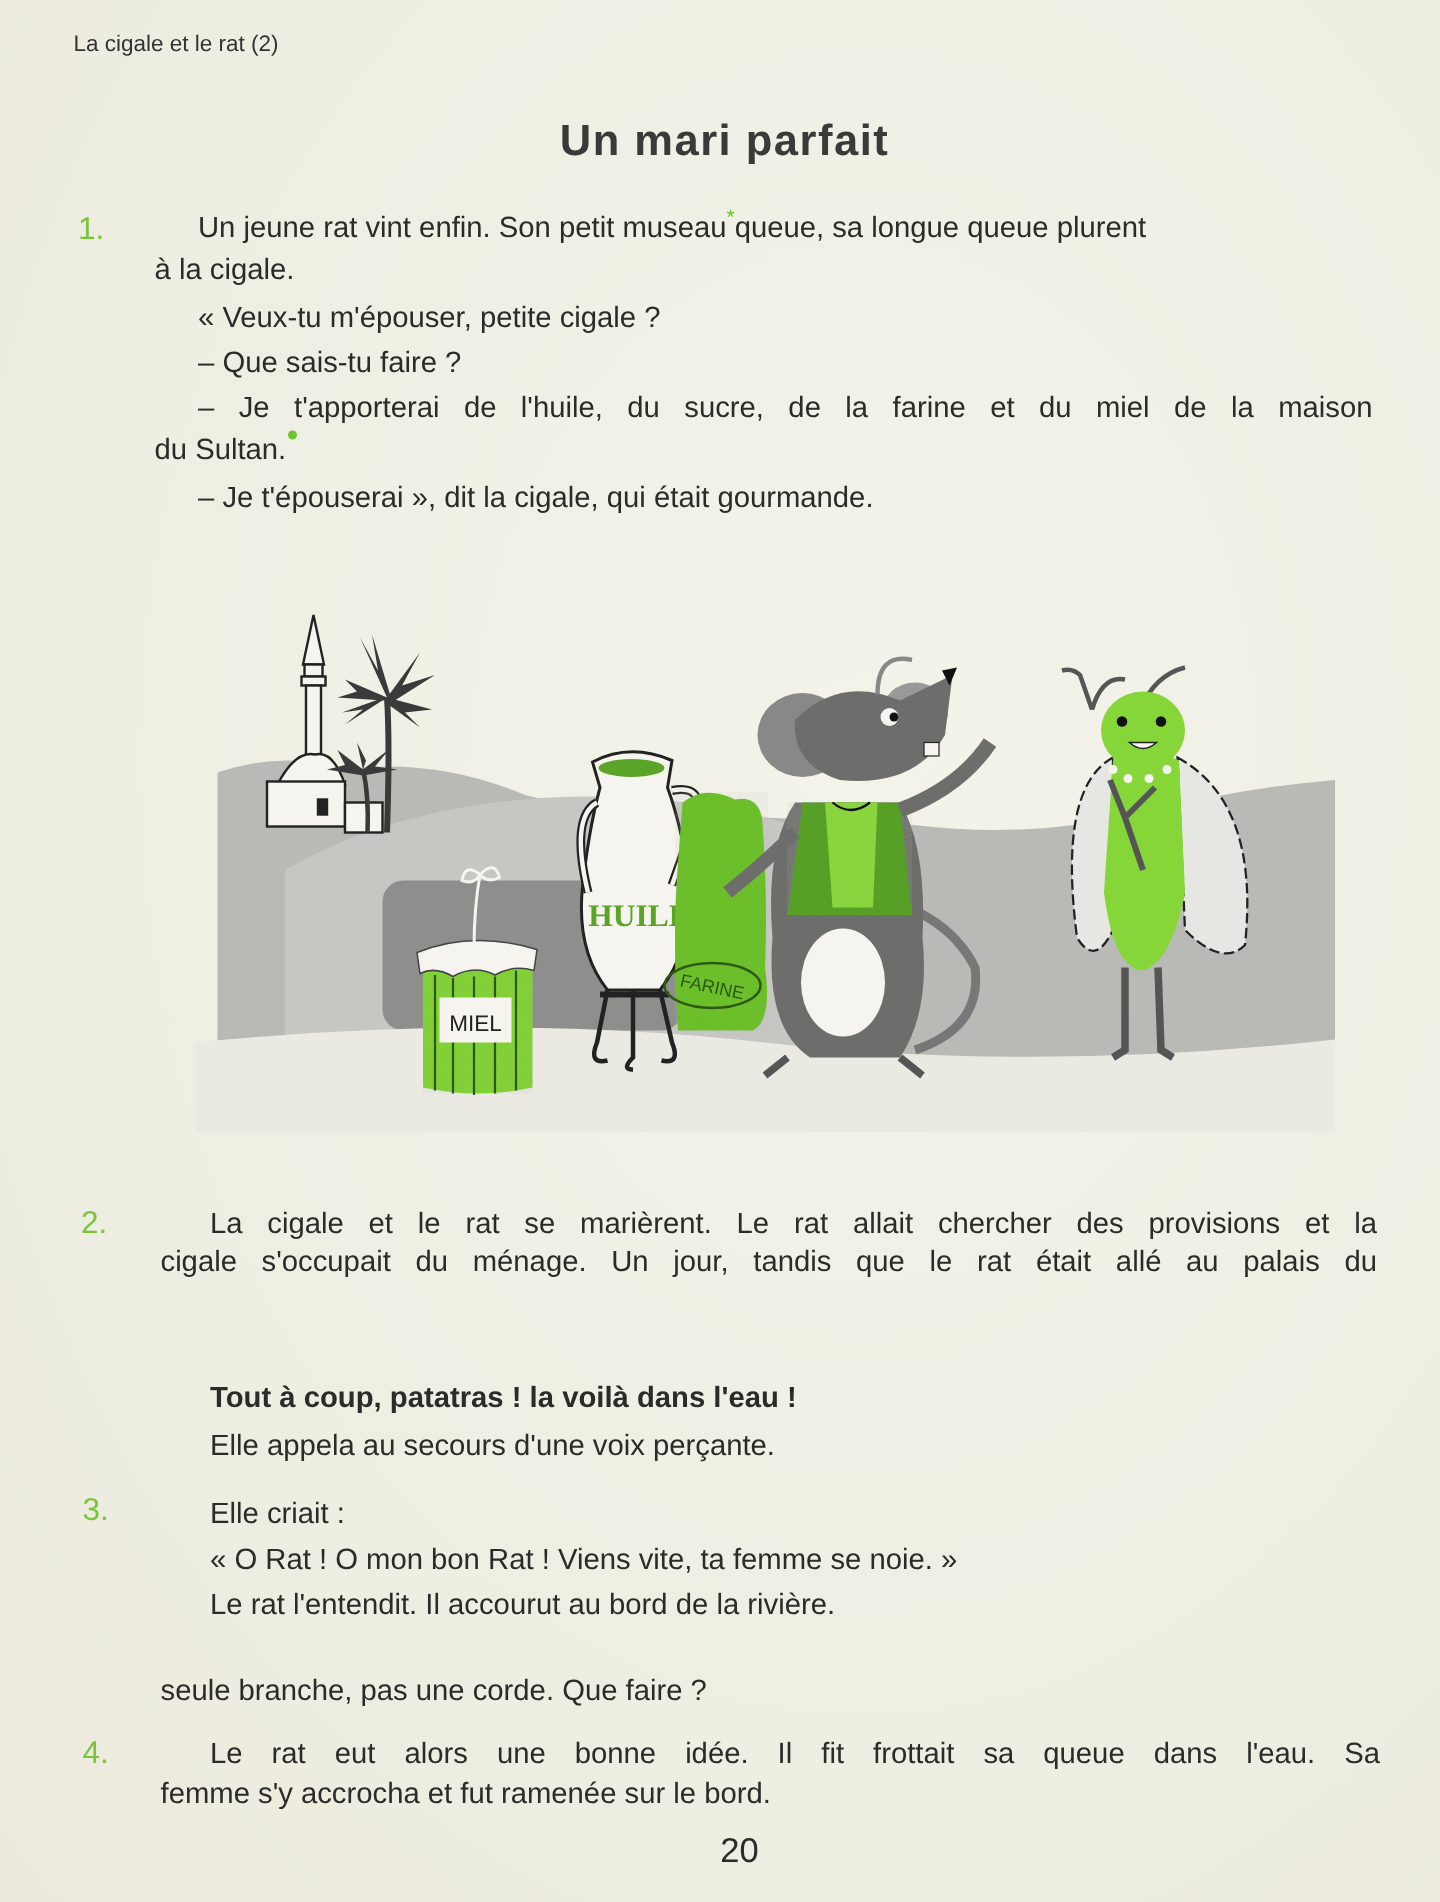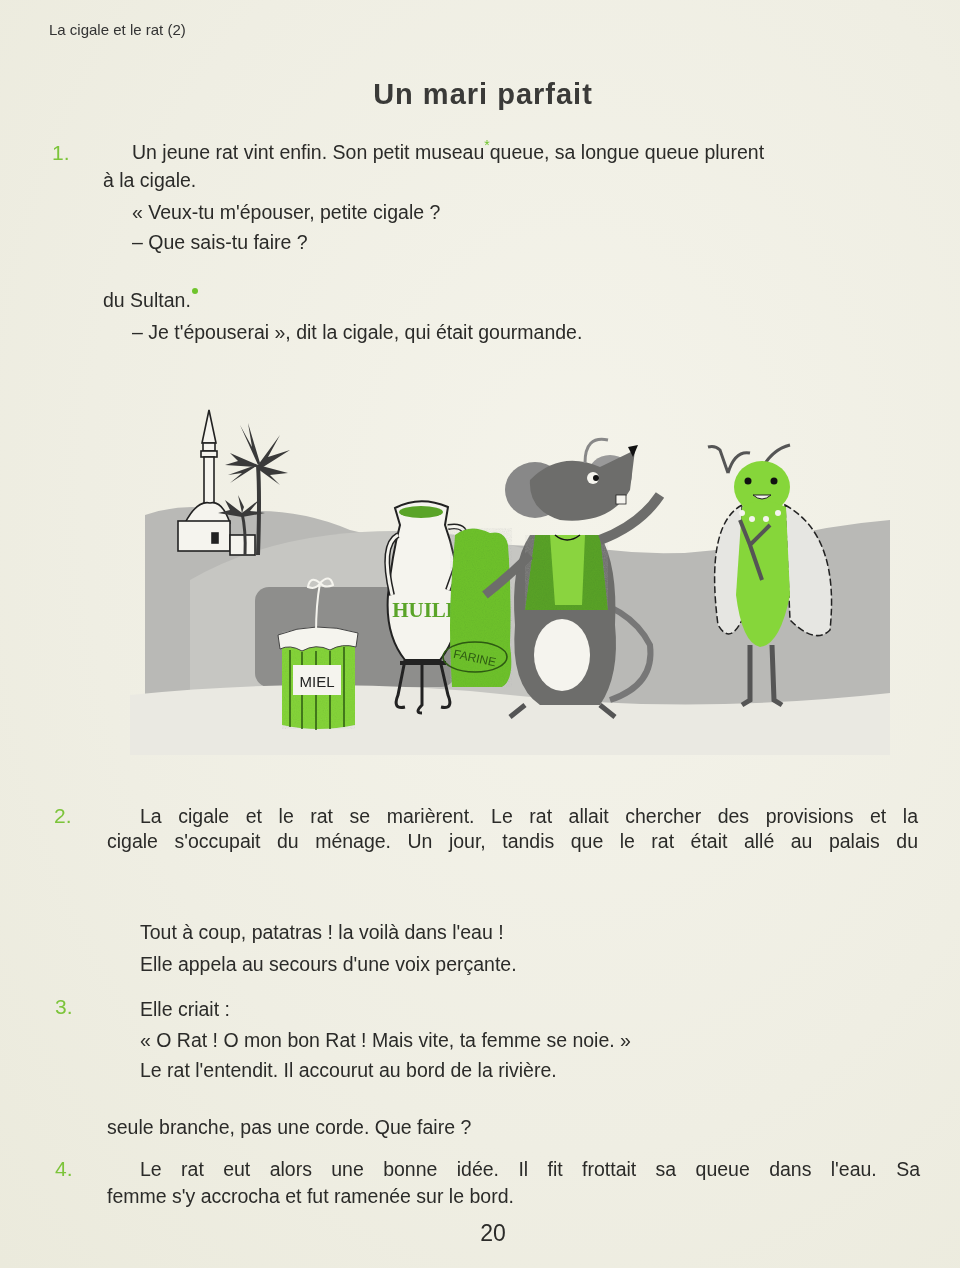--- a/index.html
+++ b/index.html
@@ -54,20 +54,21 @@
   <div class="running-head">La cigale et le rat (2)</div>
   <h1 class="title">Un mari parfait</h1>
 
   <div class="sec-num" style="left: 52px; top: 141px; color: rgb(124, 196, 58);">1.</div>
   <div class="line" style="left:132px; top:139px; width:783px;">
     <span>Un jeune rat vint enfin. Son petit museau</span><span class="mark">*</span><span>queue, sa longue queue plurent</span>
   </div>
   <div class="line" style="left:103px; top:167px;">à la cigale.</div>
   <div class="line" style="left:132px; top:199px;">« Veux-tu m'épouser, petite cigale ?</div>
   <div class="line" style="left:132px; top:229px;">– Que sais-tu faire ?</div>
+  <div class="line just" style="left:132px; top:259px; width:783px;">– Je t'apporterai de l'huile, du sucre, de la farine et du miel de la maison</div>
   <div class="line" style="left:103px; top:287px;">
     <span>du Sultan.</span><span class="dot"></span>
   </div>
   <div class="line" style="left:132px; top:319px;">– Je t'épouserai », dit la cigale, qui était gourmande.</div>
 
   <div class="illustration">
     <svg width="760" height="360" viewBox="0 0 760 360" xmlns="http://www.w3.org/2000/svg">
       <defs>
         <filter id="grain" x="0" y="0" width="100%" height="100%">
           <feTurbulence type="fractalNoise" baseFrequency="0.9" numOctaves="2" result="n"></feTurbulence>
@@ -181,26 +182,26 @@
           </g>
         <path d="M610 125 L 620 150 L 640 130 M620 150 L 632 185" stroke="#555" stroke-width="4" fill="none"></path>
         <path d="M620 250 L 620 305 L 612 310 M642 250 L 644 305 L 652 310" stroke="#555" stroke-width="5" fill="none"></path>
       </g>
     </svg>
   </div>
 
   <div class="sec-num" style="left: 54px; top: 804px; color: rgb(124, 196, 58);">2.</div>
   <div class="line just" style="left:140px; top:803px; width:778px;">La cigale et le rat se marièrent. Le rat allait chercher des provisions et la</div>
   <div class="line just" style="left:107px; top:828px; width:811px;">cigale s'occupait du ménage. Un jour, tandis que le rat était allé au palais du</div>
-  <div class="line" style="left:140px; top:919px;">Tout à coup, patatras ! la voilà dans l'eau !</div>
+  <div class="line" style="left:140px; top:919px;font-weight:bold;">Tout à coup, patatras ! la voilà dans l'eau !</div>
   <div class="line" style="left:140px; top:951px;">Elle appela au secours d'une voix perçante.</div>
 
   <div class="sec-num" style="left: 55px; top: 995px; color: rgb(124, 196, 58);">3.</div>
   <div class="line" style="left:140px; top:996px;">Elle criait :</div>
-  <div class="line" style="left:140px; top:1027px;">« O Rat ! O mon bon Rat ! Mais vite, ta femme se noie. »</div>
+  <div class="line" style="left:140px; top:1027px;">« O Rat ! O mon bon Rat ! Viens vite, ta femme se noie. »</div>
   <div class="line" style="left:140px; top:1057px;">Le rat l'entendit. Il accourut au bord de la rivière.</div>
   <div class="line" style="left:107px; top:1114px;">seule branche, pas une corde. Que faire ?</div>
 
   <div class="sec-num" style="left: 55px; top: 1157px; color: rgb(124, 196, 58);">4.</div>
   <div class="line just" style="left:140px; top:1156px; width:780px;">Le rat eut alors une bonne idée. Il fit frottait sa queue dans l'eau. Sa</div>
   <div class="line" style="left:107px; top:1183px;">femme s'y accrocha et fut ramenée sur le bord.</div>
 
   <div class="page-number">20</div>
 </div>
 

